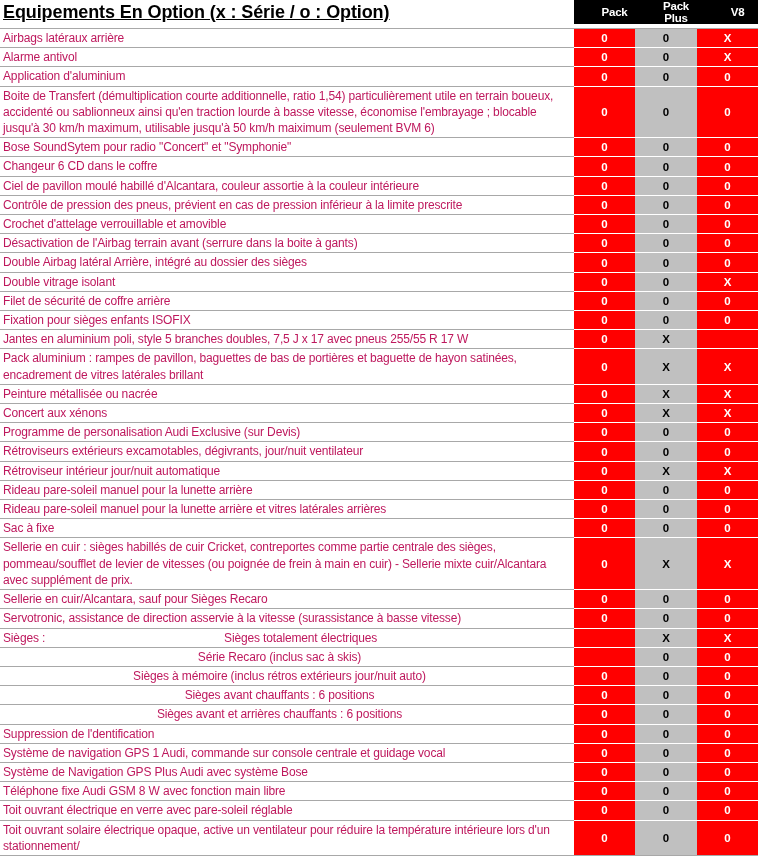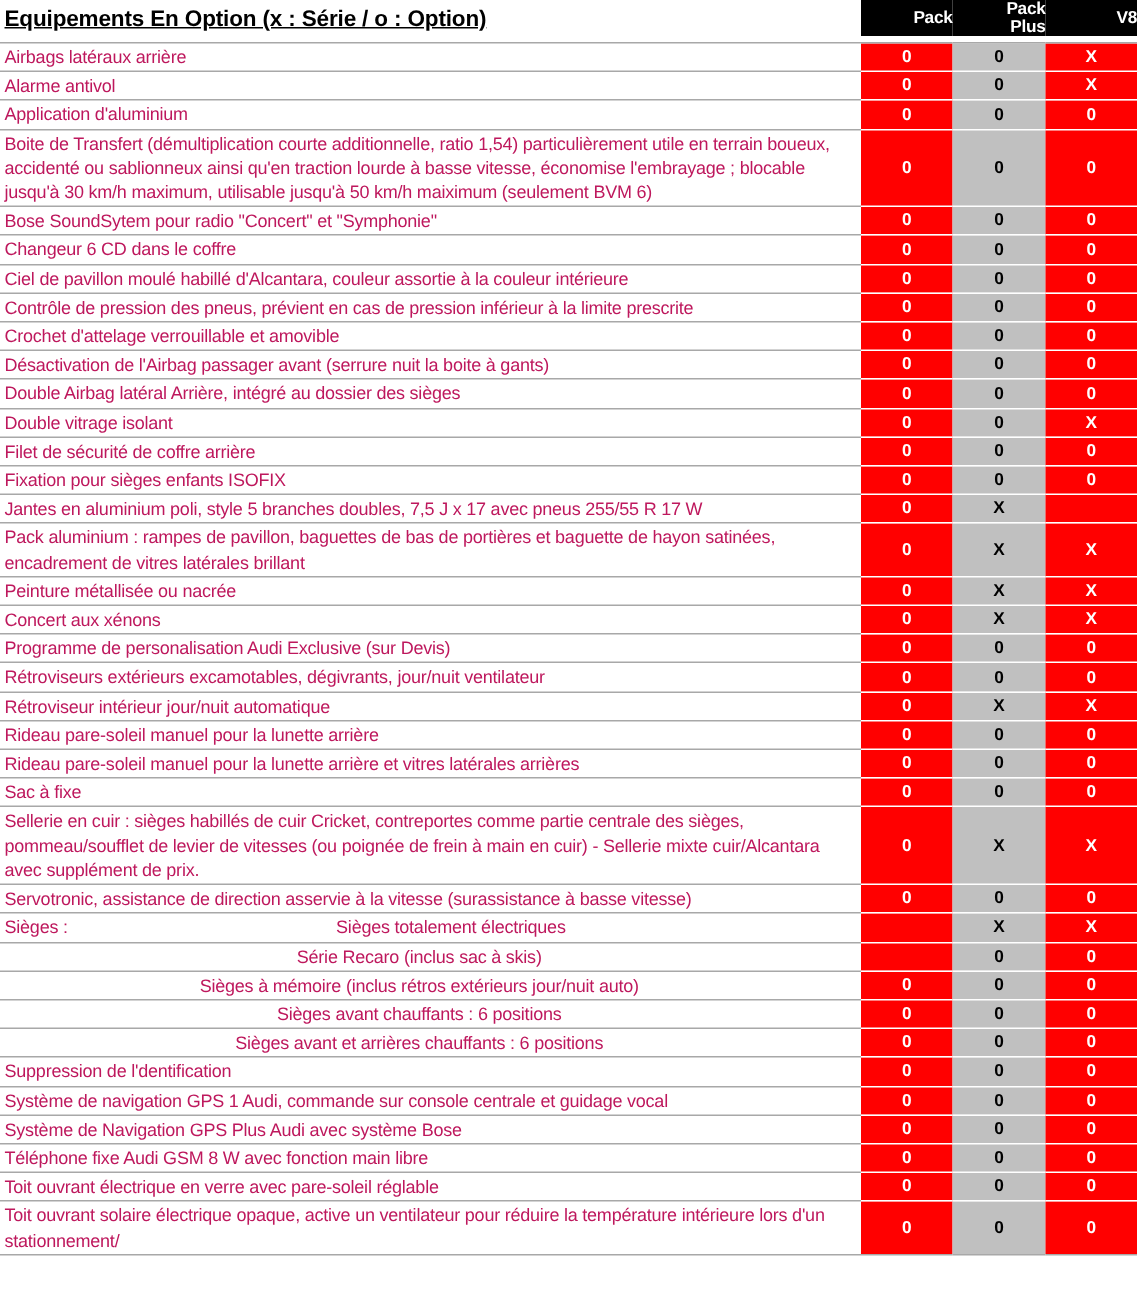--- a/index.html
+++ b/index.html
@@ -27,35 +27,36 @@
   thead th {
     padding: 0;
     margin: 0;
     height: 22px;
     vertical-align: middle;
   }
   th.title-cell {
     background: #ffffff;
     color: #000000;
     text-align: left;
-    font-size: 15px;
+    font-size: 18px;
     font-weight: bold;
     padding-left: 3px;
     letter-spacing: -0.1px;
+    text-decoration: underline;
   }
   th.title-cell span.title-text {
     text-decoration: underline;
     white-space: nowrap;
   }
   th.col-head {
     background: #000000;
     color: #ffffff;
     font-size: 11.5px;
     font-weight: bold;
-    text-align: right;
+    text-align: center;
     letter-spacing: -0.2px;
     padding-left: 20px;
   }
 
   
   tbody tr {
     border-bottom: 1px solid #a8a8a8;
   }
   tbody tr:last-child { border-bottom: 1px solid #a8a8a8; }
 
@@ -164,21 +165,21 @@
         <td class="mark plus">0</td>
         <td class="mark v8">0</td>
       </tr>
       <tr>
         <td class="label"><span>Crochet d'attelage verrouillable et amovible</span></td>
         <td class="mark pack">0</td>
         <td class="mark plus">0</td>
         <td class="mark v8">0</td>
       </tr>
       <tr>
-        <td class="label"><span>Désactivation de l'Airbag passager avant (serrure nuit la boite à gants)</span></td>
+        <td class="label"><span>Désactivation de l'Airbag terrain avant (serrure dans la boite à gants)</span></td>
         <td class="mark pack">0</td>
         <td class="mark plus">0</td>
         <td class="mark v8">0</td>
       </tr>
       <tr>
         <td class="label"><span>Double Airbag latéral Arrière, intégré au dossier des sièges</span></td>
         <td class="mark pack">0</td>
         <td class="mark plus">0</td>
         <td class="mark v8">0</td>
       </tr>
@@ -258,20 +259,26 @@
         <td class="label"><span>Sac à fixe</span></td>
         <td class="mark pack">0</td>
         <td class="mark plus">0</td>
         <td class="mark v8">0</td>
       </tr>
       <tr>
         <td class="label"><span>Sellerie en cuir : sièges habillés de cuir Cricket, contreportes comme partie centrale des sièges, pommeau/soufflet de levier de vitesses (ou poignée de frein à main en cuir) - Sellerie mixte cuir/Alcantara avec supplément de prix.</span></td>
         <td class="mark pack">0</td>
         <td class="mark plus">X</td>
         <td class="mark v8">X</td>
+      </tr>
+      <tr>
+        <td class="label"><span>Sellerie en cuir/Alcantara, sauf pour Sièges Recaro</span></td>
+        <td class="mark pack">0</td>
+        <td class="mark plus">0</td>
+        <td class="mark v8">0</td>
       </tr>
       <tr>
         <td class="label"><span>Servotronic, assistance de direction asservie à la vitesse (surassistance à basse vitesse)</span></td>
         <td class="mark pack">0</td>
         <td class="mark plus">0</td>
         <td class="mark v8">0</td>
       </tr>
       <tr>
         <td class="label sub"><span class="grp">Sièges :</span><span>Sièges totalement électriques</span></td>
         <td class="mark pack"></td>

